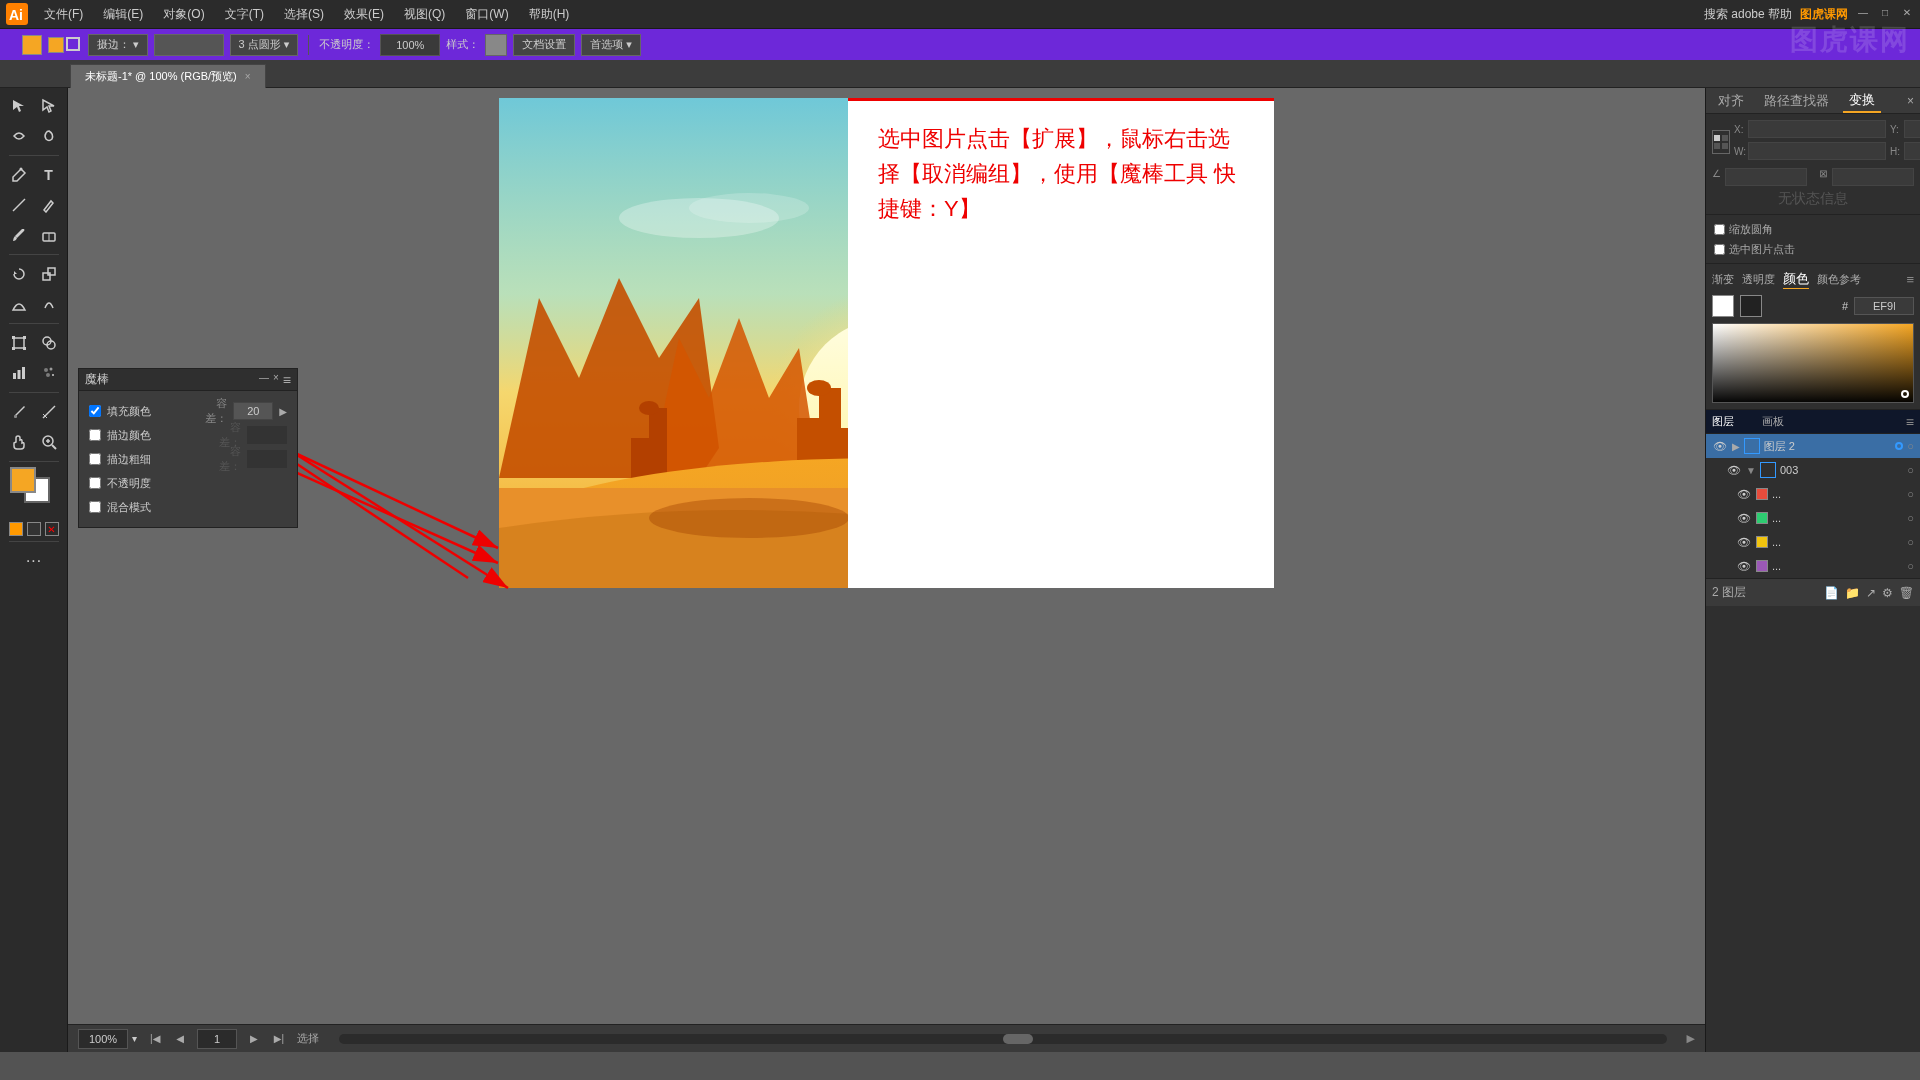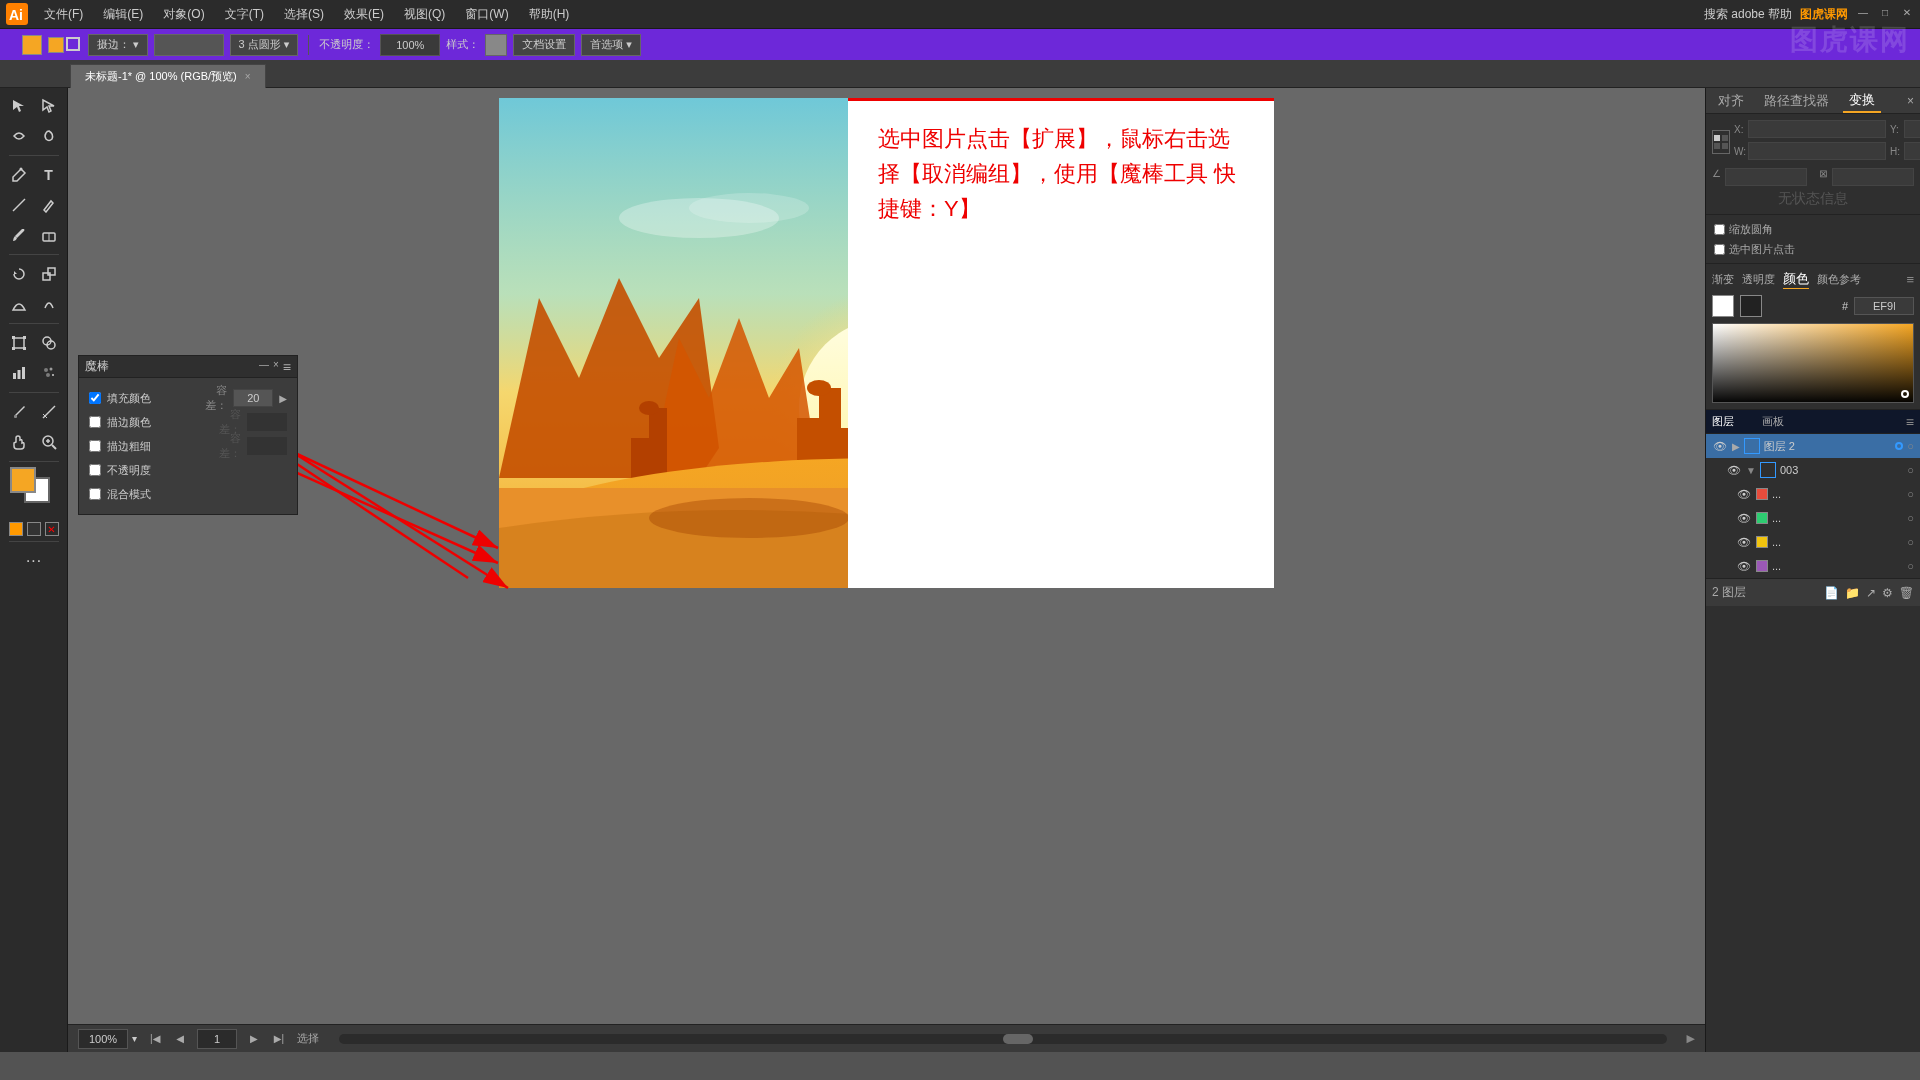--- a/index.html
+++ b/index.html
@@ -68,21 +68,21 @@
     }
 
     
     #instruction-area {
       background: #fff; padding: 20px 30px; border-top: 3px solid #e00;
     }
     .instruction-text { font-size: 22px; color: #e00; line-height: 1.6; font-weight: normal; }
 
     
     #magic-wand-panel {
-      position: absolute; top: 267px; left: 10px; width: 220px; background: #3c3c3c; border: 1px solid #222; z-index: 10;
+      position: absolute; top: 280px; left: 10px; width: 220px; background: #3c3c3c; border: 1px solid #222; z-index: 10;
     }
     .panel-header { height: 22px; background: #2f2f2f; display: flex; align-items: center; justify-content: space-between; padding: 0 6px; border-bottom: 1px solid #222; }
     .panel-title { font-size: 12px; color: #ccc; }
     .panel-controls { display: flex; gap: 4px; }
     .panel-ctrl-btn { font-size: 10px; color: #aaa; cursor: pointer; }
     .panel-content { padding: 8px 10px; }
     .panel-row { display: flex; align-items: center; height: 24px; gap: 6px; }
     .panel-checkbox { width: 12px; height: 12px; cursor: pointer; }
     .panel-row-label { font-size: 11px; color: #ccc; flex: 1; }
     .panel-row-value { font-size: 11px; color: #888; width: 30px; text-align: right; }

